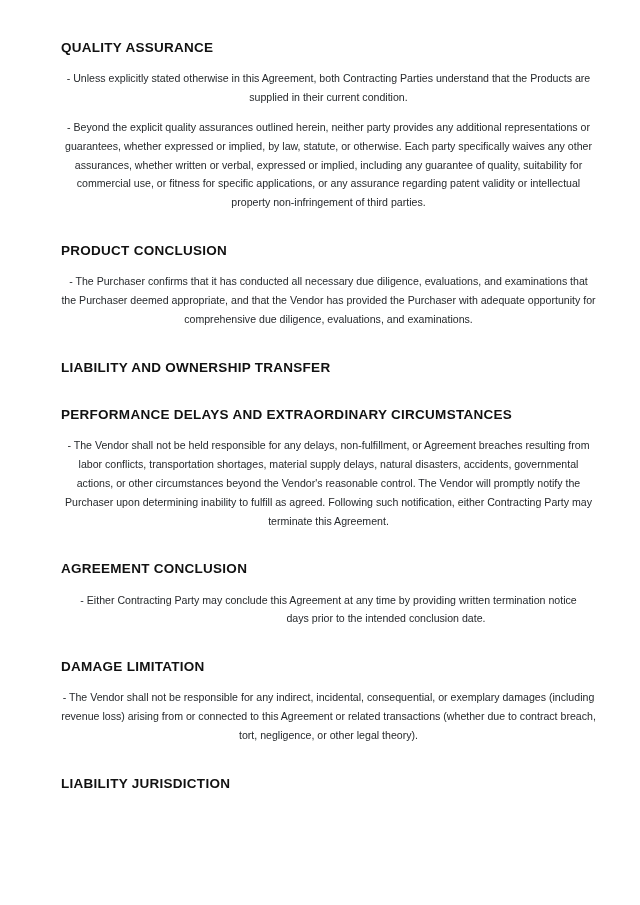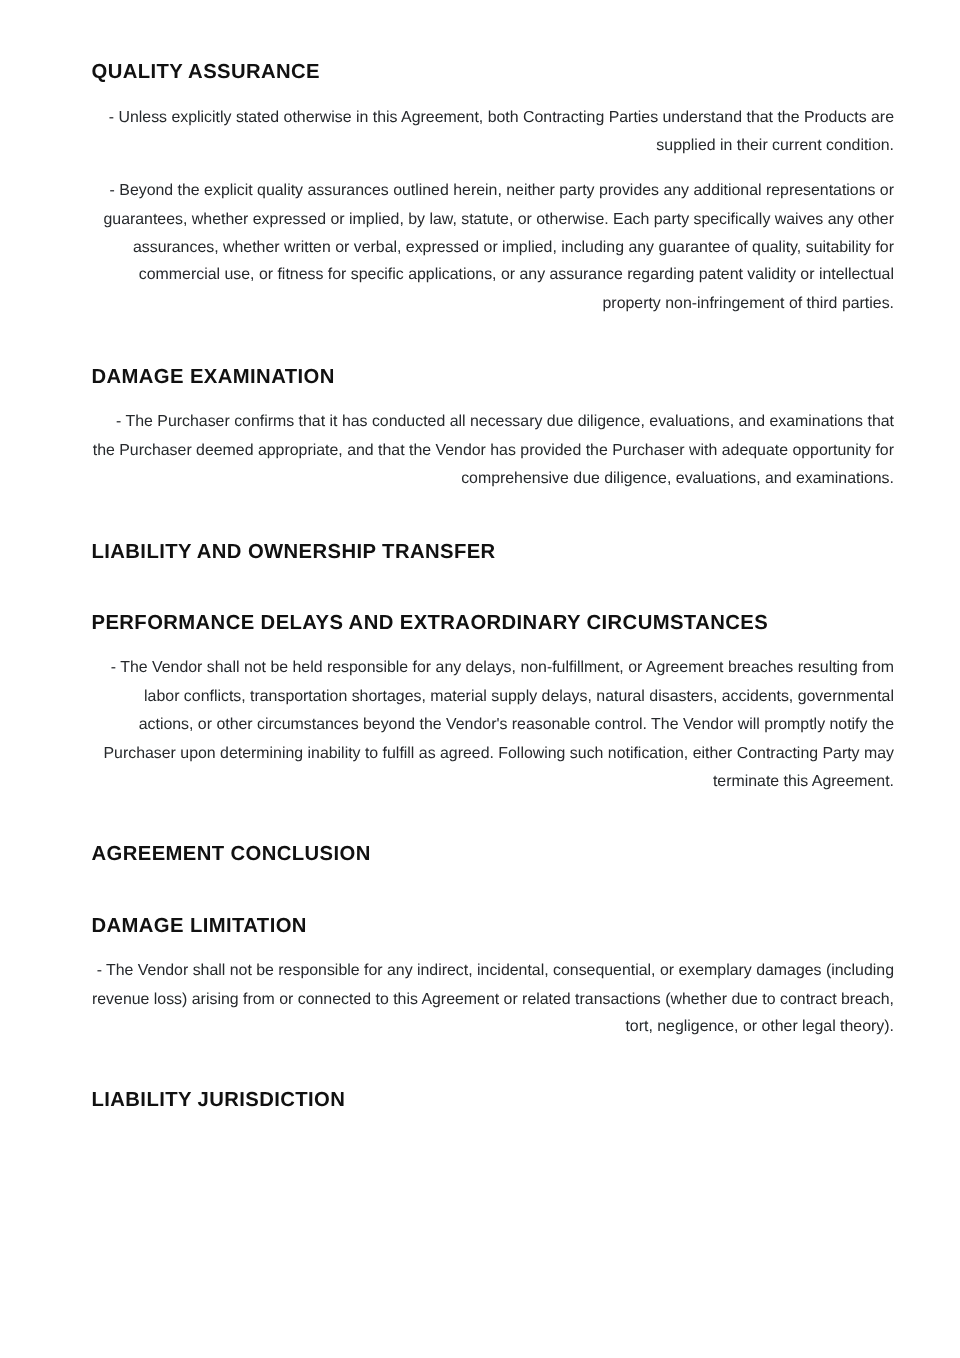--- a/index.html
+++ b/index.html
@@ -34,21 +34,21 @@
     line-height: 1.2;
   }
   .doc-section + .doc-section .section-heading {
     margin-top: 31px;
   }
   .clause {
     font-size: 10.6px;
     line-height: 1.78;
     color: #26292c;
     margin: 0 0 11px 0;
-    text-align: right;
+    text-align: center;
     max-width: 535px;
   }
   .clause:last-child {
     margin-bottom: 0;
   }
   .blank-space {
     display: inline-block;
     width: 112px;
   }
 </style>
@@ -57,35 +57,36 @@
 
 <div class="page">
 
   <section class="doc-section">
     <h2 class="section-heading">QUALITY ASSURANCE</h2>
     <p class="clause">- Unless explicitly stated otherwise in this Agreement, both Contracting Parties understand that the Products are supplied in their current condition.</p>
     <p class="clause">- Beyond the explicit quality assurances outlined herein, neither party provides any additional representations or guarantees, whether expressed or implied, by law, statute, or otherwise. Each party specifically waives any other assurances, whether written or verbal, expressed or implied, including any guarantee of quality, suitability for commercial use, or fitness for specific applications, or any assurance regarding patent validity or intellectual property non-infringement of third parties.</p>
   </section>
 
   <section class="doc-section">
-    <h2 class="section-heading">DAMAGE EXAMINATION</h2>
+    <h2 class="section-heading">PRODUCT CONCLUSION</h2>
     <p class="clause">- The Purchaser confirms that it has conducted all necessary due diligence, evaluations, and examinations that the Purchaser deemed appropriate, and that the Vendor has provided the Purchaser with adequate opportunity for comprehensive due diligence, evaluations, and examinations.</p>
   </section>
 
   <section class="doc-section">
     <h2 class="section-heading">LIABILITY AND OWNERSHIP TRANSFER</h2>
   </section>
 
   <section class="doc-section">
     <h2 class="section-heading">PERFORMANCE DELAYS AND EXTRAORDINARY CIRCUMSTANCES</h2>
     <p class="clause">- The Vendor shall not be held responsible for any delays, non-fulfillment, or Agreement breaches resulting from labor conflicts, transportation shortages, material supply delays, natural disasters, accidents, governmental actions, or other circumstances beyond the Vendor's reasonable control. The Vendor will promptly notify the Purchaser upon determining inability to fulfill as agreed. Following such notification, either Contracting Party may terminate this Agreement.</p>
   </section>
 
   <section class="doc-section">
     <h2 class="section-heading">AGREEMENT CONCLUSION</h2>
+    <p class="clause"><span>- Either Contracting Party may conclude this Agreement at any time by providing written termination notice</span> <span class="blank-space"></span> <span>days prior to the intended conclusion date.</span></p>
   </section>
 
   <section class="doc-section">
     <h2 class="section-heading">DAMAGE LIMITATION</h2>
     <p class="clause">- The Vendor shall not be responsible for any indirect, incidental, consequential, or exemplary damages (including revenue loss) arising from or connected to this Agreement or related transactions (whether due to contract breach, tort, negligence, or other legal theory).</p>
   </section>
 
   <section class="doc-section">
     <h2 class="section-heading">LIABILITY JURISDICTION</h2>
     <p class="clause"> </p>

